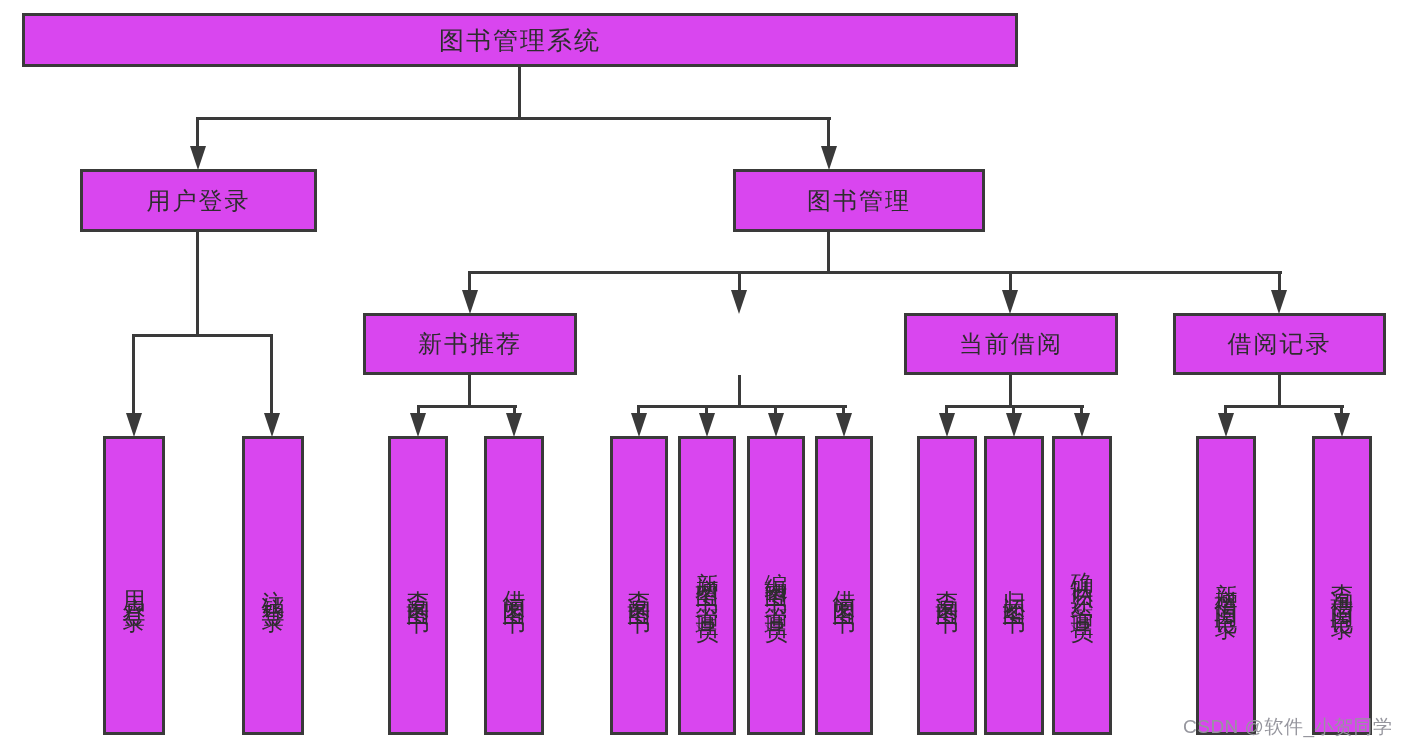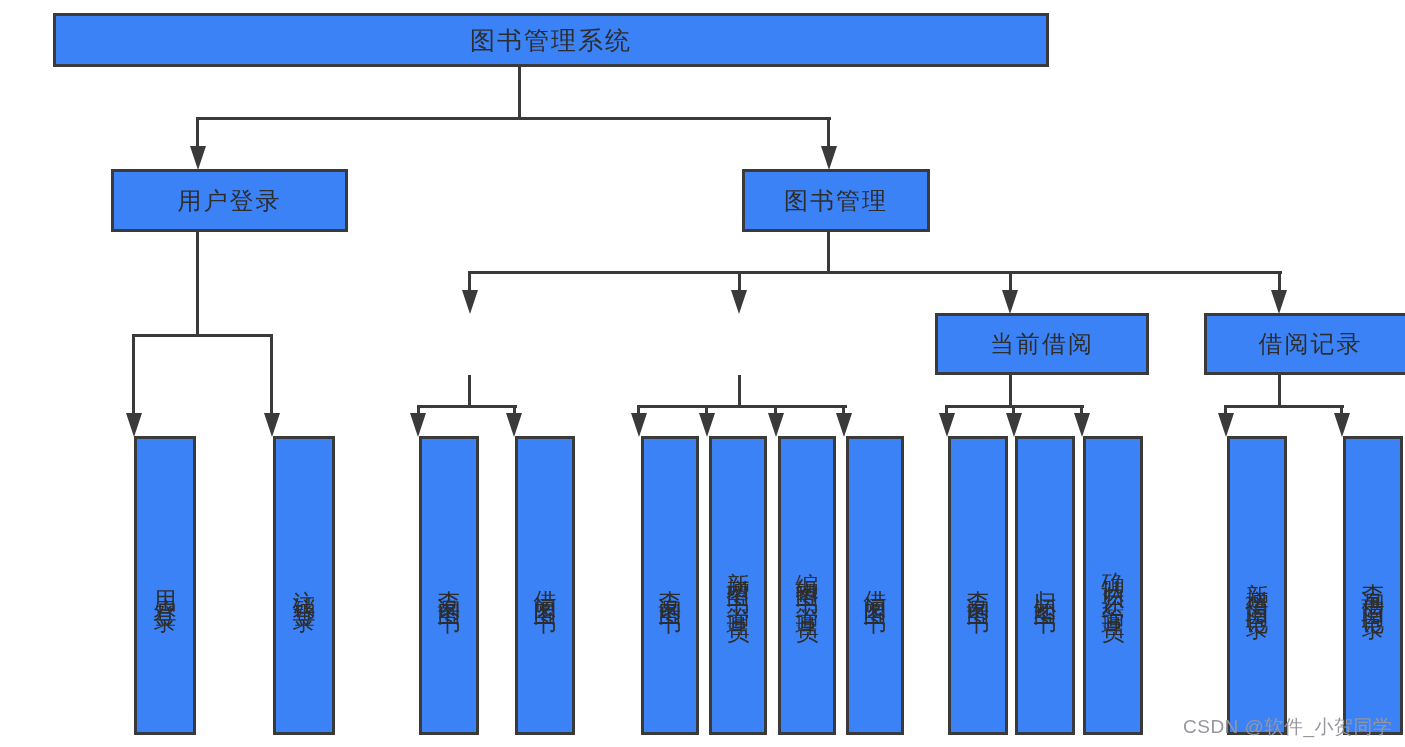--- a/index.html
+++ b/index.html
@@ -14,22 +14,22 @@
     width:1405px;height:747px;
     background:var(--bg);
     overflow:hidden;
     font-family:"Liberation Sans","DejaVu Sans",sans-serif;
     color:var(--text);
   }
   .box{
     position:absolute;
     box-sizing:border-box;
     border:3px solid var(--line);
-    background:#3b82f6;
-    display:flex;align-items:center;justify-content:center;margin-left:31px;
+    background:#d946ef;
+    display:flex;align-items:center;justify-content:center;
   }
   .box.h span{
     font-size:24px;letter-spacing:2px;color:var(--text);white-space:nowrap;
   }
   .box.title span{font-size:25px;}
   .box.v span{
     writing-mode:vertical-rl;
     text-orientation:mixed;
     font-size:23px;
     letter-spacing:7px;
@@ -64,21 +64,21 @@
     <div class="ln" style="left:197px;top:117px;width:634px;height:3px"></div>
     <div class="ln" style="left:196px;top:117px;width:3px;height:32px"></div>
     <div class="ln" style="left:827px;top:117px;width:3px;height:32px"></div>
     <div class="arr" style="left:190px;top:146px"></div>
     <div class="arr" style="left:821px;top:146px"></div>
   </div>
 
   <div class="box h" style="left:80px;top:169px;width:237px;height:63px">
     <span>用户登录</span>
   </div>
-  <div class="box h" style="left:711px;top:169px;width:188px;height:63px">
+  <div class="box h" style="left:733px;top:169px;width:252px;height:63px">
     <span>图书管理</span>
   </div>
 
   <div>
     <div class="ln" style="left:196px;top:232px;width:3px;height:105px"></div>
     <div class="ln" style="left:132px;top:334px;width:141px;height:3px"></div>
     <div class="ln" style="left:132px;top:334px;width:3px;height:82px"></div>
     <div class="ln" style="left:270px;top:334px;width:3px;height:82px"></div>
     <div class="arr" style="left:126px;top:413px"></div>
     <div class="arr" style="left:264px;top:413px"></div>
@@ -90,20 +90,23 @@
     <div class="ln" style="left:468px;top:271px;width:3px;height:22px"></div>
     <div class="ln" style="left:738px;top:271px;width:3px;height:22px"></div>
     <div class="ln" style="left:1009px;top:271px;width:3px;height:22px"></div>
     <div class="ln" style="left:1278px;top:271px;width:3px;height:22px"></div>
     <div class="arr" style="left:462px;top:290px"></div>
     <div class="arr" style="left:731px;top:290px"></div>
     <div class="arr" style="left:1002px;top:290px"></div>
     <div class="arr" style="left:1271px;top:290px"></div>
   </div>
 
+  <div class="box h" style="left:363px;top:313px;width:214px;height:62px">
+    <span>新书推荐</span>
+  </div>
   <div class="box h" style="left:1173px;top:313px;width:213px;height:62px">
     <span>借阅记录</span>
   </div>
   <div class="box h" style="left:904px;top:313px;width:214px;height:62px">
     <span>当前借阅</span>
   </div>
 
   <div>
     <div class="ln" style="left:468px;top:375px;width:3px;height:33px"></div>
     <div class="ln" style="left:417px;top:405px;width:100px;height:3px"></div>

